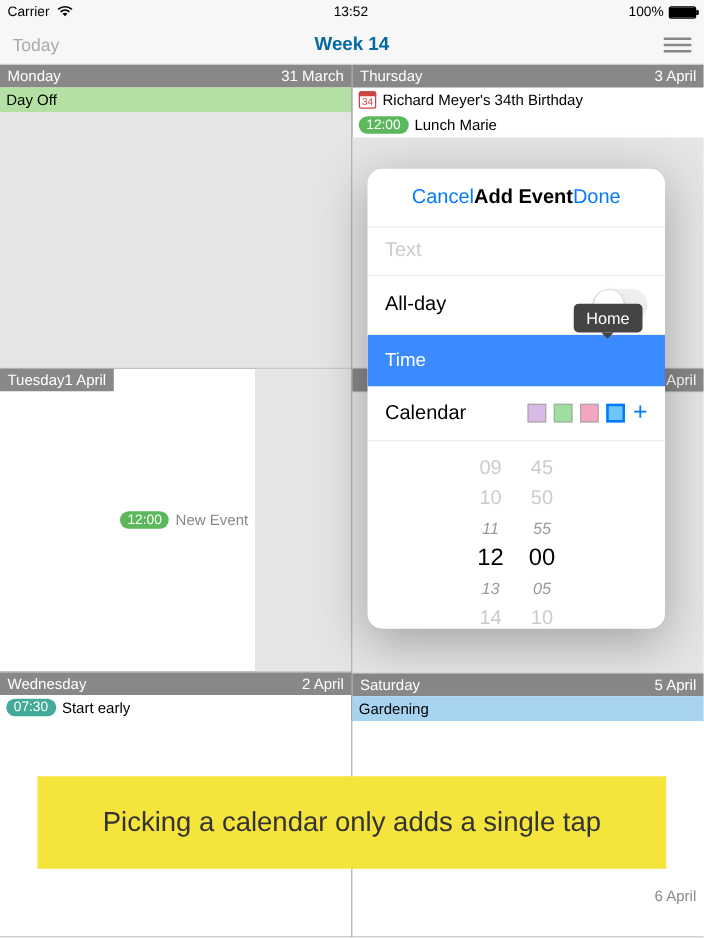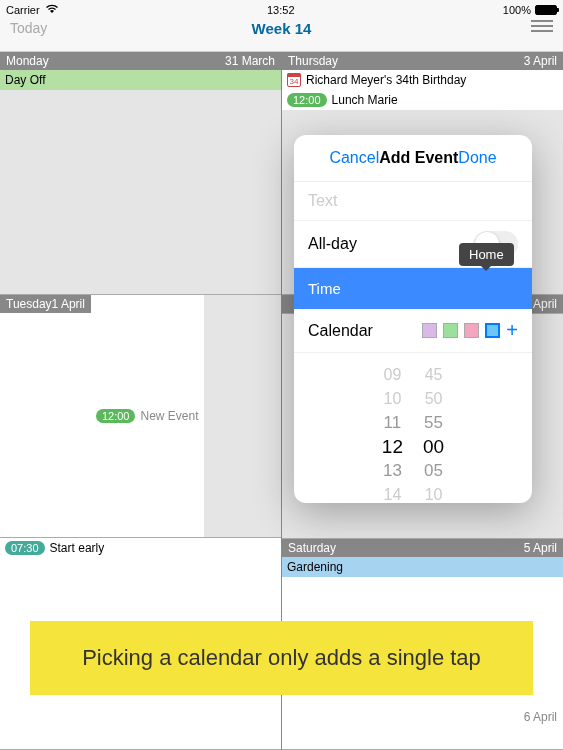--- a/index.html
+++ b/index.html
@@ -6,21 +6,21 @@
     body { width: 563px; height: 750px; overflow: hidden; background: #fff; position: relative; }
     
     .status-bar { height: 20px; background: #f7f7f7; display: flex; align-items: center; justify-content: space-between; padding: 0 6px; font-size: 11px; color: #000; }
     .status-left { display: flex; align-items: center; gap: 5px; }
     .status-right { display: flex; align-items: center; gap: 4px; }
     .wifi-icon { font-size: 12px; }
     .battery { width: 22px; height: 10px; border: 1px solid #000; border-radius: 2px; position: relative; }
     .battery::after { content: ""; position: absolute; right: -3px; top: 2px; width: 2px; height: 4px; background: #000; border-radius: 0 1px 1px 0; }
     .battery-fill { background: #000; width: 100%; height: 100%; }
     
-    .nav-bar { height: 32px; background: #f7f7f7; border-bottom: 1px solid #ccc; display: flex; justify-content: space-between; padding: 0 10px; }
+    .nav-bar { height: 32px; background: #f7f7f7; border-bottom: 1px solid #ccc; display: flex; align-items: center; justify-content: space-between; padding: 0 10px; }
     .nav-today { color: #aaa; font-size: 14px; }
     .nav-title { font-weight: 600; font-size: 15px; color: #0369a1; position: absolute; left: 50%; transform: translateX(-50%); }
     .nav-menu { width: 22px; display: flex; flex-direction: column; gap: 3px; }
     .nav-menu span { height: 2px; background: #888; }
     
     .week-grid { position: absolute; top: 52px; left: 0; right: 0; bottom: 0; display: flex; }
     .col { flex: 1; display: flex; flex-direction: column; }
     .col-left { border-right: 1px solid #888; }
     
     .day-header { height: 18px; background: #888; color: #fff; display: flex; align-items: center; justify-content: space-between; padding: 0 6px; font-size: 12px; }
@@ -55,21 +55,21 @@
     .swatch { width: 15px; height: 15px; border: 1px solid #aaa; }
     .swatch-selected { border: 2px solid #007aff; }
     .plus-btn { color: #007aff; font-size: 20px; font-weight: 300; }
     
     .more-row { padding: 12px 14px; display: flex; align-items: center; justify-content: flex-end; gap: 6px; font-size: 15px; border-bottom: 1px solid #f0f0f0; }
     .chevron { color: #ccc; font-size: 16px; }
     
     .picker { height: 150px; display: flex; justify-content: center; gap: 20px; position: relative; overflow: hidden; color: #000; padding-top: 10px; }
     .picker-col { display: flex; flex-direction: column; align-items: center; font-size: 18px; line-height: 24px; }
     .picker-col .faded { color: #ccc; font-size: 16px; }
-    .picker-col .near { color: #999; font-size: 17px; }
+    .picker-col .near { color: #999; font-size: 13px; font-style: italic; }
     .picker-col .sel { color: #000; font-size: 19px; }
     
     .caption { position: absolute; bottom: 55px; left: 30px; right: 30px; background: #f5e43b; padding: 22px 30px; text-align: center; font-size: 22px; color: #333; z-index: 30; font-weight: 300; line-height: 1.35; }
   </style>
 </head>
 <body>
 
 <div class="status-bar">
   <div class="status-left">
     <span>Carrier</span>
@@ -113,20 +113,24 @@
         <span>Tuesday</span>
         <span>1 April</span>
       </div>
       <div class="event">
         <span class="tag tag-green">12:00</span>
         <span style="color:#888;">New Event</span>
       </div>
       <div class="day-body" style="flex:1;"></div>
     </div>
     <div class="day-cell" style="flex:1;display:flex;flex-direction:column;">
+      <div class="day-header">
+        <span>Wednesday</span>
+        <span>2 April</span>
+      </div>
       <div class="event">
         <span class="tag tag-teal">07:30</span>
         <span style="color:#000;">Start early</span>
       </div>
       <div class="day-body" style="flex:1;background:#fff;"></div>
     </div>
   </div>
   <div class="col">
     <div class="day-cell" style="flex:0 0 243px;display:flex;flex-direction:column;">
       <div class="day-header">

